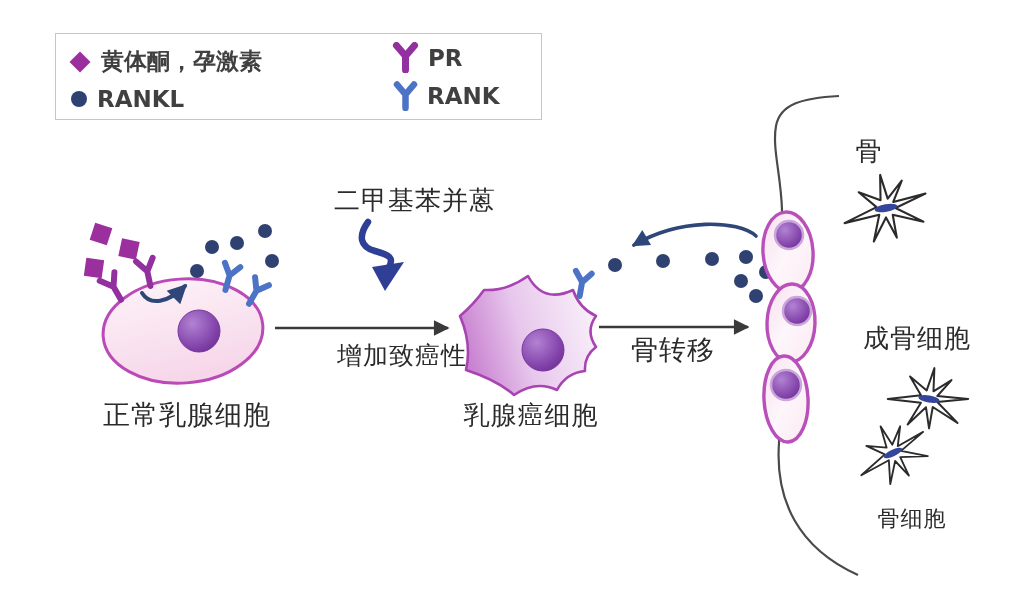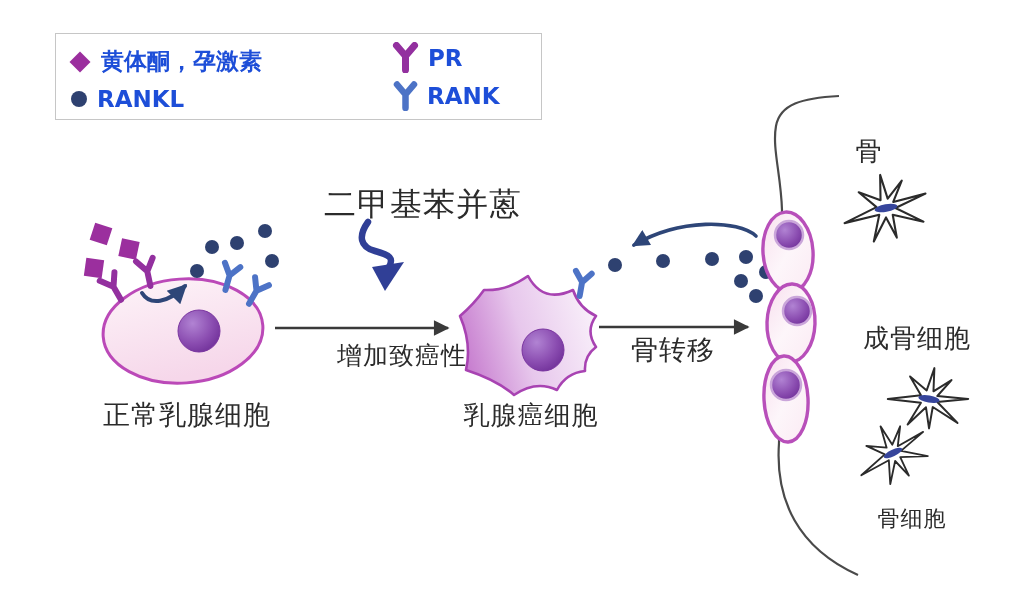--- a/index.html
+++ b/index.html
@@ -1,31 +1,31 @@
 <!DOCTYPE html>
 <html><head>
 <meta charset="utf-8">
 <style>
   html,body{margin:0;padding:0;background:#fff;}
   .stage{position:relative;width:1024px;height:595px;background:#ffffff;overflow:hidden;
          font-family:"DejaVu Sans",sans-serif;}
   .art{position:absolute;left:0;top:0;width:1024px;height:595px;}
   .lbl{position:absolute;transform:translateX(-50%);white-space:nowrap;color:#2b2b2b;
        font-weight:500;line-height:1.15;letter-spacing:1px;}
-  .lbl-carcinogen{left:415px;top:186px;font-size:32px;margin-left:8px;}
+  .lbl-carcinogen{left:415px;top:186px;font-size:26px;}
   .lbl-step1{left:371px;top:342px;font-size:25px;margin-left:31px;}
   .lbl-normal{left:187px;top:399px;font-size:27px;}
   .lbl-cancer{left:531px;top:401px;font-size:26px;}
   .lbl-step2{left:673px;top:337px;font-size:27px;font-family:Liberation Mono, monospace;}
   .lbl-bone{left:869px;top:137px;font-size:26px;}
   .lbl-osteoblast{left:917px;top:324px;font-size:26px;}
   .lbl-osteocyte{left:912px;top:506px;font-size:22px;}
   .legend{position:absolute;left:55px;top:33px;width:487px;height:87px;background:#fff;
           border:1.5px solid #c6c6c6;box-sizing:border-box;}
-  .litem{position:absolute;display:flex;align-items:center;gap:9px;color:#1d4ed8;
+  .litem{position:absolute;display:flex;align-items:center;gap:9px;color:#404040;
          font-weight:600;font-size:23px;white-space:nowrap;}
   .li0{left:12px;top:12px;}
   .li1{left:14px;top:52px;}
   .li2{left:336px;top:8px;align-items:center;}
   .li3{left:337px;top:47px;}
   .licon{display:inline-flex;align-items:center;justify-content:center;}
 </style>
 </head>
 <body>
 

